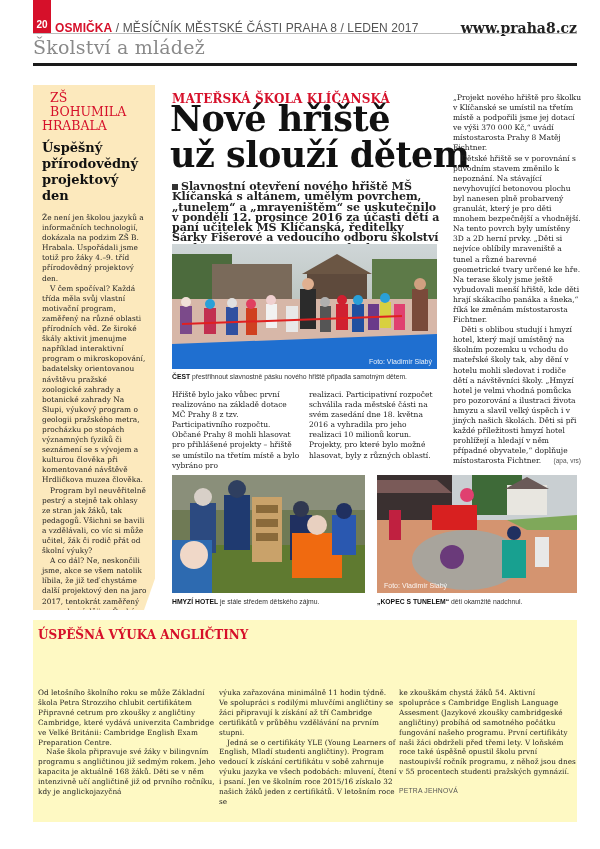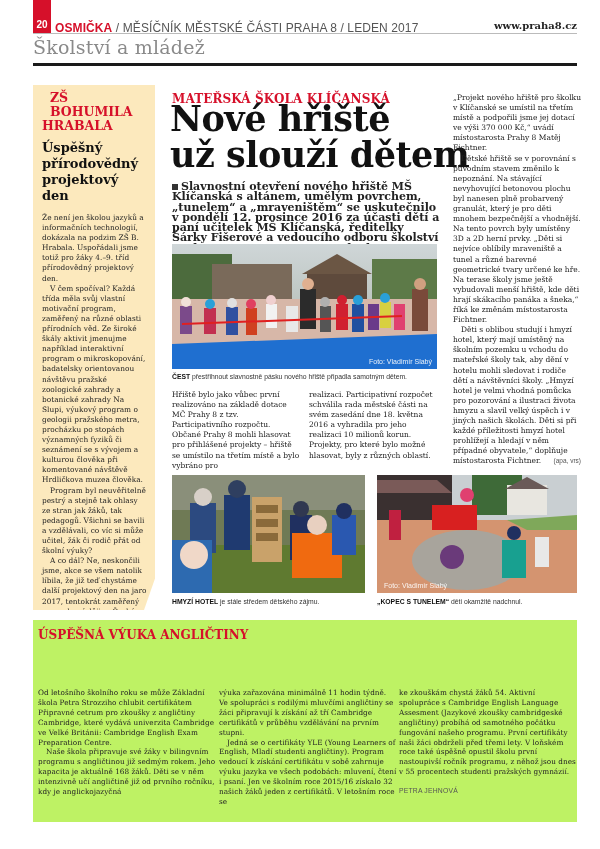--- a/index.html
+++ b/index.html
@@ -3,28 +3,28 @@
 <meta charset="utf-8">
 <style>
   * { margin: 0; padding: 0; box-sizing: border-box; }
   html, body { width: 600px; height: 849px; background: #ffffff; overflow: hidden; }
   body { position: relative; font-family: "DejaVu Serif", serif; color: #1a1a1a; }
 
   .page-tab { position: absolute; left: 33px; top: 0; width: 18px; height: 33px; background: #d6102a; }
   .page-num { position: absolute; left: 34px; top: 19px; width: 16px; font-family: "Liberation Sans", sans-serif; font-weight: bold; font-size: 10px; color: #fff; text-align: center; }
   .running-head { position: absolute; left: 55px; top: 21px; font-family: "Liberation Sans", sans-serif; font-size: 12px; color: #555; letter-spacing: 0.1px; }
   .running-head .brand { color: #d6102a; font-weight: bold; }
-  .site-url { position: absolute; right: 23px; top: 20px; font-family: "DejaVu Serif", serif; font-weight: bold; font-size: 10px; color: #222; }
+  .site-url { position: absolute; right: 23px; top: 20px; font-family: "DejaVu Serif", serif; font-weight: bold; font-size: 14px; color: #222; }
   .head-rule { position: absolute; left: 33px; right: 23px; top: 33px; height: 1px; background: #bbb; }
   .section-title { position: absolute; left: 33px; top: 36px; font-family: "DejaVu Serif", serif; font-size: 19px; color: #8a8a8a; font-weight: normal; letter-spacing: 0.2px; }
   .section-rule { position: absolute; left: 33px; right: 23px; top: 63px; height: 3px; background: #1a1a1a; }
 
   
   .sidebar { position: absolute; left: 33px; top: 85px; width: 122px; height: 525px; background: #fce9bd; padding: 6px 8px 0 9px; clip-path: polygon(0 0,100% 0,100% 94%,91% 100%,0 100%); }
-  .side-kicker { font-family: "DejaVu Serif", serif; font-weight: bold; color: #d6102a; font-size: 12.5px; line-height: 14px; padding-left: 8px; }
+  .side-kicker { font-family: "DejaVu Serif", serif; font-weight: normal; color: #d6102a; font-size: 12.5px; line-height: 14px; padding-left: 8px; }
   .side-kicker .l2 { padding-left: 0; display:block; margin-left:-8px; }
   .side-title { font-family: "DejaVu Serif", serif; font-weight: bold; font-size: 13px; line-height: 16px; margin-top: 7px; color: #111; }
   .side-body { font-size: 7.4px; line-height: 10.1px; margin-top: 9px; color: #222; }
   .side-body p { text-indent: 0; }
   .side-body p + p { text-indent: 8px; }
   .side-sign { font-family: "Liberation Sans", sans-serif; font-size: 7px; line-height: 10px; color: #555; margin-top: 11px; letter-spacing: 0.2px; }
 
   
   .kicker { position: absolute; left: 172px; top: 92px; font-family: "DejaVu Serif", serif; font-weight: bold; color: #d6102a; font-size: 12px; letter-spacing: 0.1px; }
   .headline { position: absolute; left: 170px; top: 101px; font-family: "DejaVu Serif", serif; font-weight: bold; font-size: 35px; line-height: 36px; color: #111; letter-spacing: -0.5px; }
@@ -36,21 +36,21 @@
   .photo-credit.left { left: 7px; right: auto; }
   .caption { position: absolute; font-family: "Liberation Sans", sans-serif; font-size: 6.8px; color: #333; white-space: nowrap; }
   .caption b { font-weight: bold; color: #111; }
 
   .body-col { position: absolute; font-family: "DejaVu Serif", serif; font-size: 7.5px; line-height: 10.1px; color: #222; }
   .body-col p + p { text-indent: 8px; }
 
   .byline-tag { font-family: "Liberation Sans", sans-serif; font-size: 6.5px; color: #555; float: right; }
 
   
-  .bottom-box { position: absolute; left: 33px; top: 620px; width: 544px; height: 202px; background: #bef264; }
+  .bottom-box { position: absolute; left: 33px; top: 620px; width: 544px; height: 202px; background: #fef9c3; }
   .b-kicker { position: absolute; left: 5px; top: 8px; font-family: "DejaVu Serif", serif; color: #d6102a; font-size: 12px; font-weight: bold; }
   .b-headline { position: absolute; left: 4px; top: 26px; font-family: "DejaVu Serif", serif; font-weight: bold; font-size: 26px; line-height: 30px; color: #111; letter-spacing: -0.4px; }
   .b-col { position: absolute; top: 68px; width: 178px; font-family: "DejaVu Serif", serif; font-size: 7.3px; line-height: 9.9px; color: #222; }
   .b-col p + p { text-indent: 8px; }
   .b-sign { font-family: "Liberation Sans", sans-serif; font-size: 6.8px; color: #555; margin-top: 9px; letter-spacing: 0.2px; }
 </style>
 </head>
 <body>
 
 <div class="page-tab"></div>

